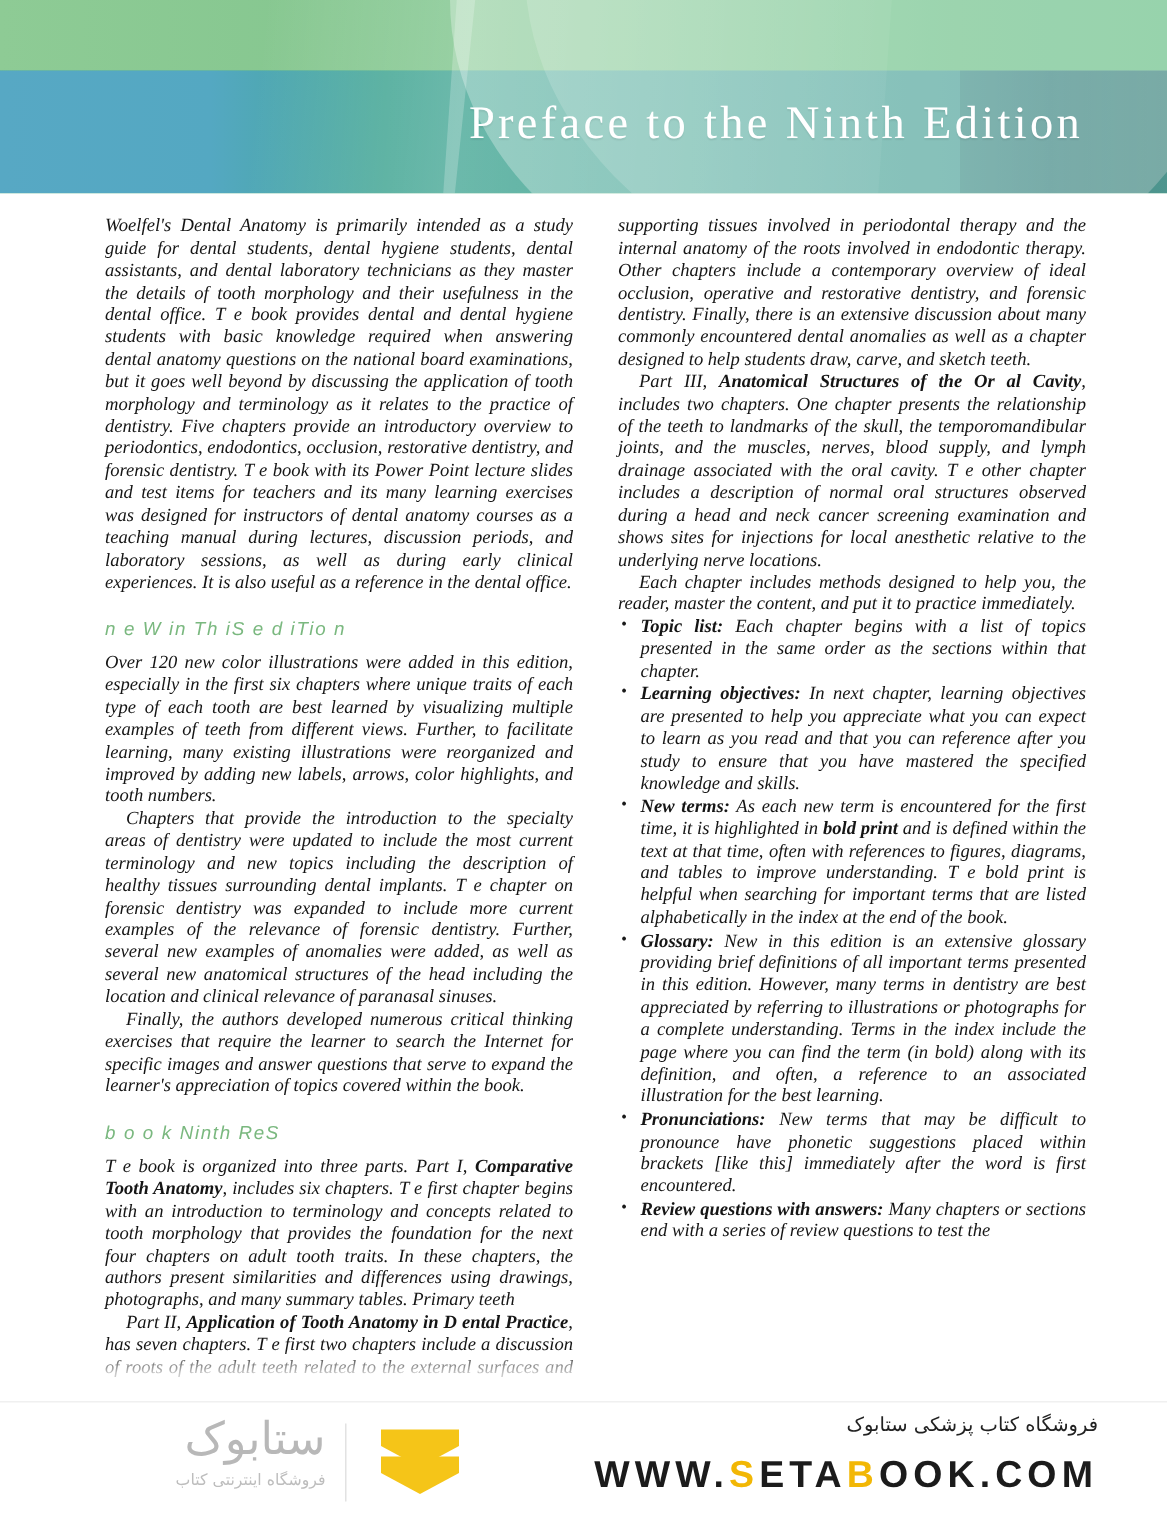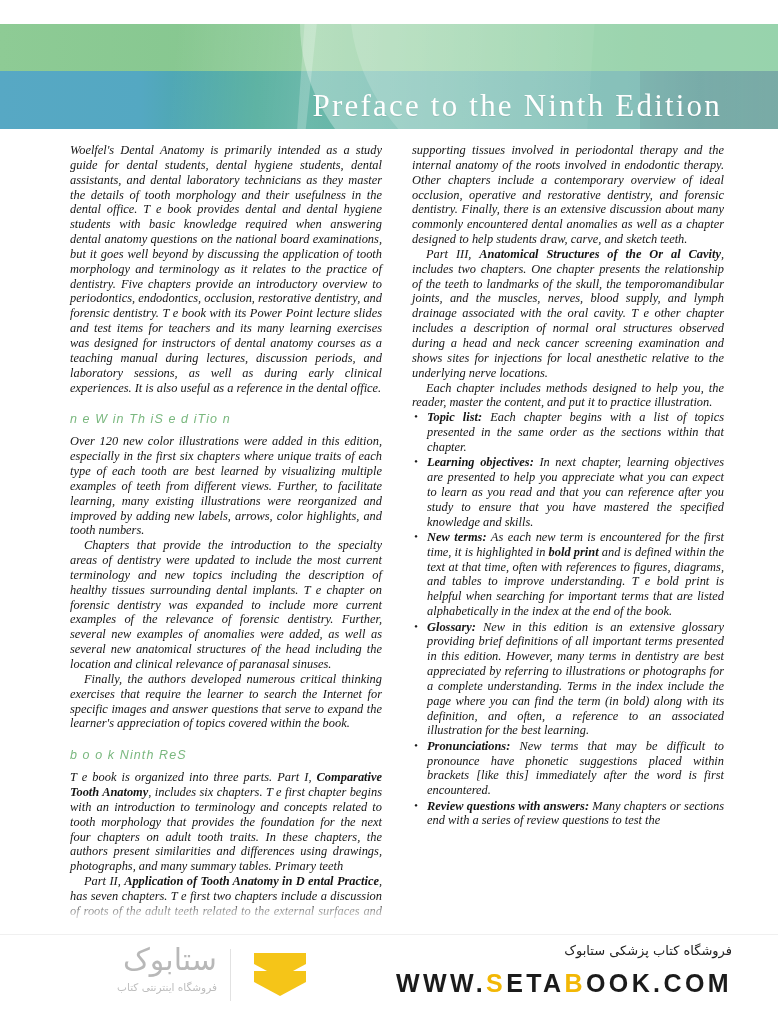--- a/index.html
+++ b/index.html
@@ -16,21 +16,20 @@
   }
 
   
   .banner {
     position: absolute;
     left: 0; top: 0;
     width: 778px;
     height: 129px;
     overflow: hidden;
     background: #63bb7d;
-    margin-top: 24px;
   }
   .band-top {
     position: absolute;
     left: 0; top: 0; width: 778px; height: 47px;
     background: linear-gradient(90deg,#8ecb95 0%, #86c790 28%, #6cbf82 58%, #56b777 82%, #4fb573 100%);
   }
   .band-bottom {
     position: absolute;
     left: 0; top: 47px; width: 778px; height: 82px;
     background: linear-gradient(90deg,#57a8c4 0%, #54a8c2 18%, #45a795 33%, #3fa391 55%, #35998c 75%, #2f8e88 90%, #3a9b92 100%);
@@ -261,21 +260,21 @@
     <p class="indent">Finally, the authors developed numerous critical thinking exercises that require the learner to search the Internet for specific images and answer questions that serve to expand the learner's appreciation of topics covered within the book.</p>
 
     <h2 class="sec-head">b o o k  Ninth ReS</h2>
 
     <p><span>T e book is organized into three parts. Part I, </span><b>Comparative Tooth Anatomy</b><span>, includes six chapters. T e first chapter begins with an introduction to terminology and concepts related to tooth morphology that provides the foundation for the next four chapters on adult tooth traits. In these chapters, the authors present similarities and differences using drawings, photographs, and many summary tables. Primary teeth</span></p>
 
     <p class="indent"><span>Part II, </span><b>Application of Tooth Anatomy in D ental Practice</b><span>, has seven chapters. T e first two chapters include a discussion of roots of the adult teeth related to the external surfaces and supporting tissues involved in periodontal therapy and the internal anatomy of the roots involved in endodontic therapy. Other chapters include a contemporary overview of ideal occlusion, operative and restorative dentistry, and forensic dentistry. Finally, there is an extensive discussion about many commonly encountered dental anomalies as well as a chapter designed to help students draw, carve, and sketch teeth.</span></p>
 
     <p class="indent"><span>Part III, </span><b>Anatomical Structures of the Or al Cavity</b><span>, includes two chapters. One chapter presents the relationship of the teeth to landmarks of the skull, the temporomandibular joints, and the muscles, nerves, blood supply, and lymph drainage associated with the oral cavity. T e other chapter includes a description of normal oral structures observed during a head and neck cancer screening examination and shows sites for injections for local anesthetic relative to the underlying nerve locations.</span></p>
 
-    <p class="indent">Each chapter includes methods designed to help you, the reader, master the content, and put it to practice illustration.</p>
+    <p class="indent">Each chapter includes methods designed to help you, the reader, master the content, and put it to practice immediately.</p>
 
     <ul>
       <li><b>Topic list:</b><span> Each chapter begins with a list of topics presented in the same order as the sections within that chapter.</span></li>
       <li><b>Learning objectives:</b><span> In next chapter, learning objectives are presented to help you appreciate what you can expect to learn as you read and that you can reference after you study to ensure that you have mastered the specified knowledge and skills.</span></li>
       <li><b>New terms:</b><span> As each new term is encountered for the first time, it is highlighted in </span><b>bold print</b><span> and is defined within the text at that time, often with references to figures, diagrams, and tables to improve understanding. T e bold print is helpful when searching for important terms that are listed alphabetically in the index at the end of the book.</span></li>
       <li><b>Glossary:</b><span> New in this edition is an extensive glossary providing brief definitions of all important terms presented in this edition. However, many terms in dentistry are best appreciated by referring to illustrations or photographs for a complete understanding. Terms in the index include the page where you can find the term (in bold) along with its definition, and often, a reference to an associated illustration for the best learning.</span></li>
       <li><b>Pronunciations:</b><span> New terms that may be difficult to pronounce have phonetic suggestions placed within brackets [like this] immediately after the word is first encountered.</span></li>
       <li><b>Review questions with answers:</b><span> Many chapters or sections end with a series of review questions to test the</span></li>
     </ul>
 

